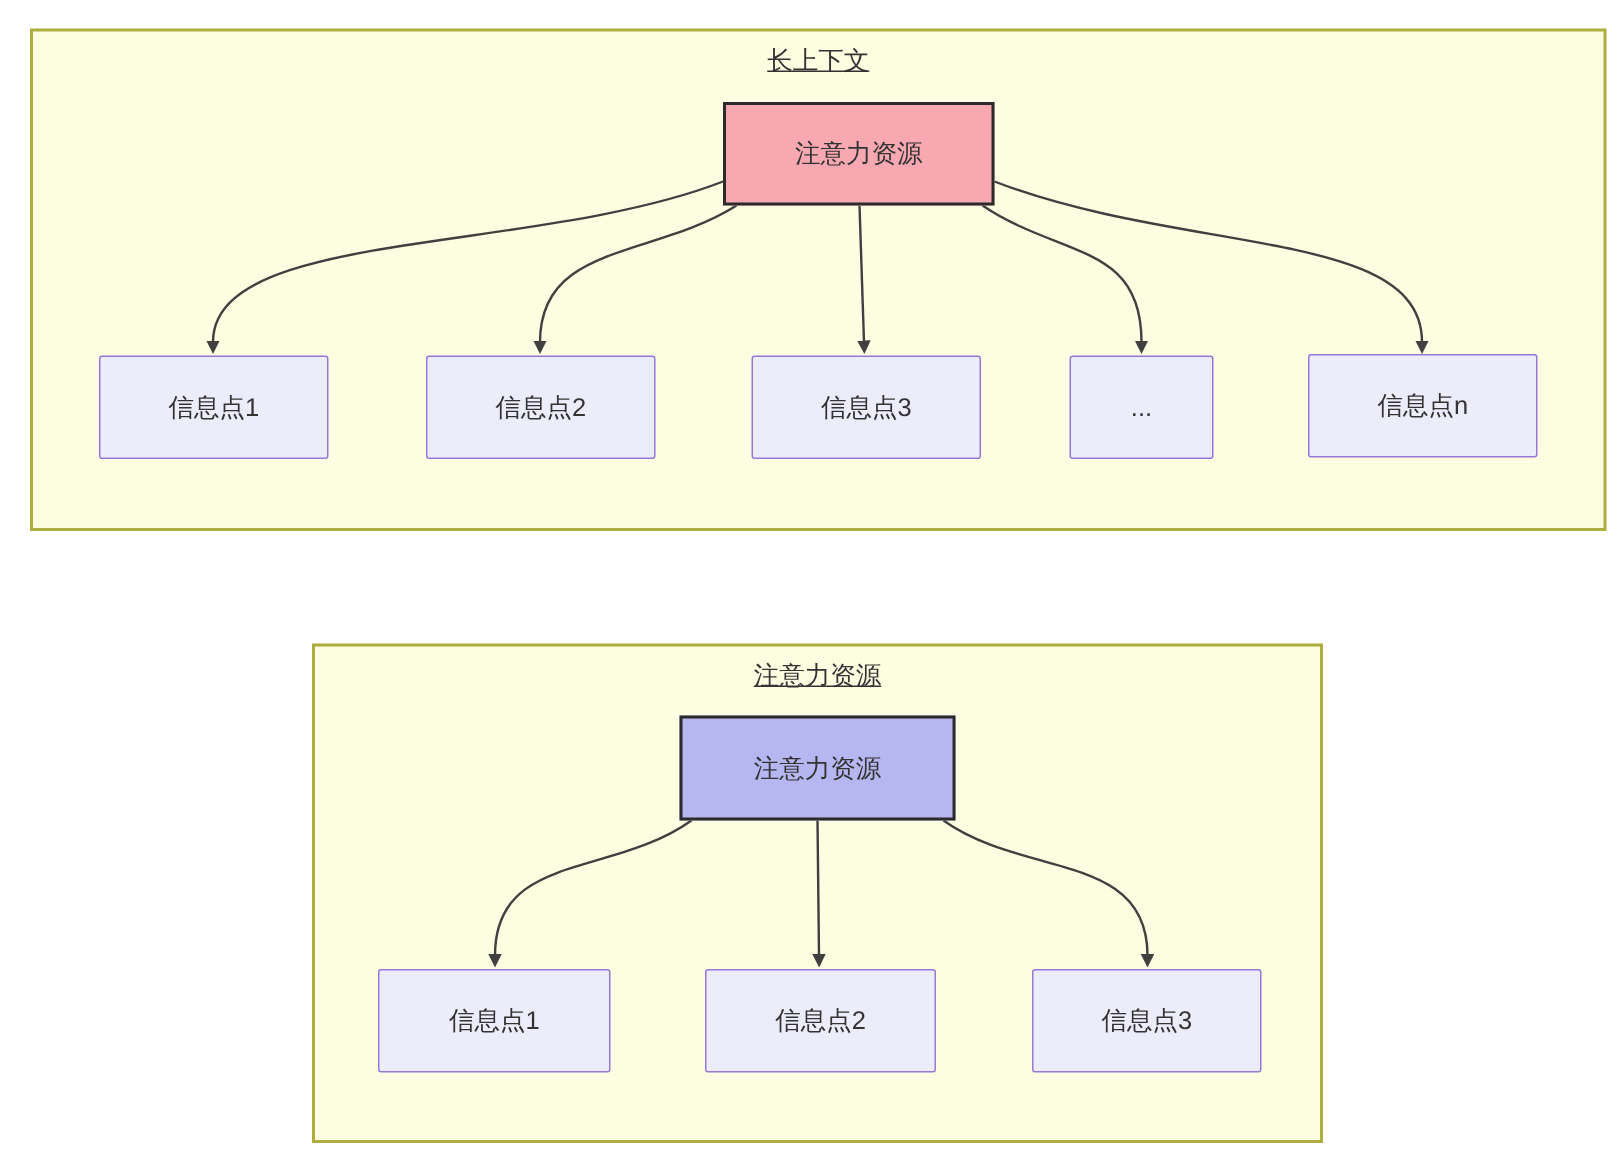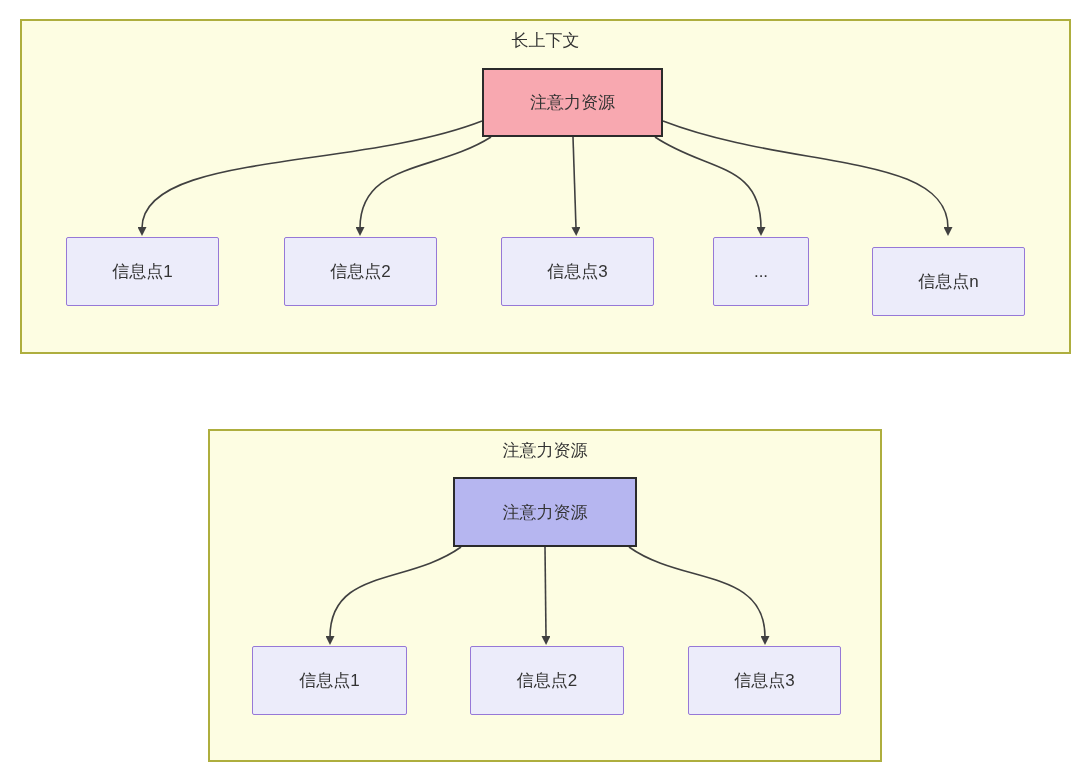--- a/index.html
+++ b/index.html
@@ -18,21 +18,21 @@
     position:relative; width:1080px; height:774px;
     background:var(--page-bg); overflow:hidden;
   }
   .section{
     position:absolute; box-sizing:border-box;
     background:var(--section-bg);
     border:2px solid var(--section-border);
   }
   .section-title{
     position:absolute; left:0; right:0; top:8px;
-    text-align:center; font-size:17px; color:var(--text);
+    text-align:center; font-size:17px; color:var(--text);text-decoration:underline;
   }
   .node{
     position:absolute; box-sizing:border-box;
     display:flex; align-items:center; justify-content:center;
     font-size:17px; color:var(--text); text-align:center;
   }
   .source{
     border:2.5px solid var(--source-border);
   }
   .source.long{ background:var(--source-long-fill); }
@@ -79,21 +79,21 @@
     <path class="arrow-path" marker-end="url(#arrow)" d="M 545 547 L 546 637"></path>
     <path class="arrow-path" marker-end="url(#arrow)" d="M 629 547 C 682 585, 765 568, 765 637"></path>
   </svg>
 
   <div class="node source long" style="left:482px;top:68px;width:181px;height:69px;">注意力资源</div>
 
   <div class="node target" style="left:66px;top:237px;width:153px;height:69px;">信息点1</div>
   <div class="node target" style="left:284px;top:237px;width:153px;height:69px;">信息点2</div>
   <div class="node target" style="left:501px;top:237px;width:153px;height:69px;">信息点3</div>
   <div class="node target" style="left:713px;top:237px;width:96px;height:69px;">...</div>
-  <div class="node target" style="left:872px;top:247px;width:153px;height:69px;">信息点n</div>
+  <div class="node target" style="left:872px;top:236px;width:153px;height:69px;">信息点n</div>
 
   <div class="node source short" style="left:453px;top:477px;width:184px;height:70px;">注意力资源</div>
 
   <div class="node target" style="left:252px;top:646px;width:155px;height:69px;">信息点1</div>
   <div class="node target" style="left:470px;top:646px;width:154px;height:69px;">信息点2</div>
   <div class="node target" style="left:688px;top:646px;width:153px;height:69px;">信息点3</div>
 
 </div>
 
 </body></html>

